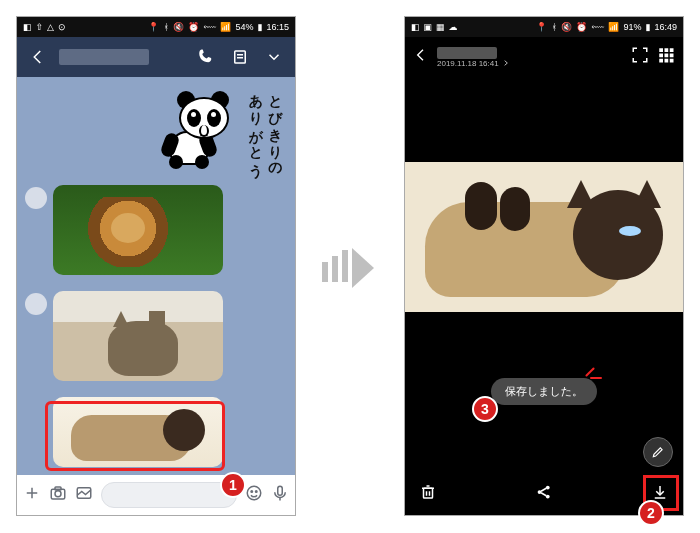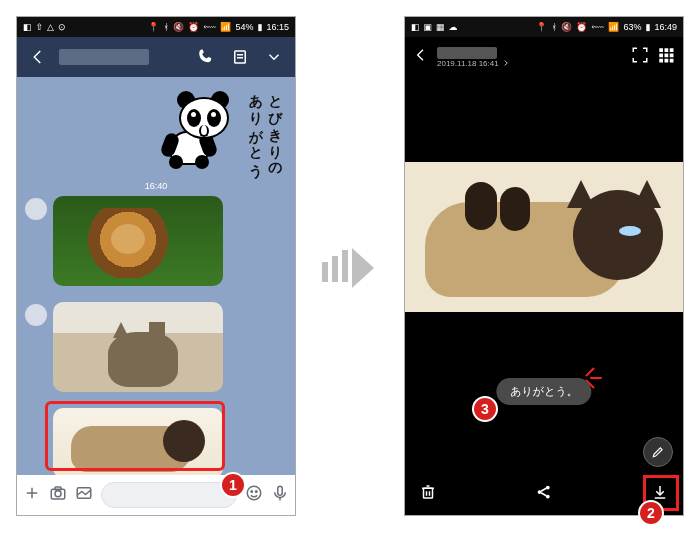--- a/index.html
+++ b/index.html
@@ -258,21 +258,20 @@
           <div class="eyeR"></div>
         <div class="eyeWL"></div>
           <div class="eyeWR"></div>
         <div class="mouth"></div>
       </div>
       <div class="vtext">
         <span>とびきりの</span><br><span>ありがとう</span>
       </div>
     </div>
     <div class="meta-center">
-      <div>16:40</div>
     </div>
 
     <div class="msg">
       <div class="avatar"></div>
       <div class="img-bubble lion"></div>
 
       <div class="time-right">16:41</div>
     </div>
 
     <div class="msg" style="margin-top:16px">
@@ -343,21 +342,21 @@
       <span>▦</span>
       <span>☁</span>
     </div>
     <div class="sb-right">
       <span>📍</span>
       <span>ᚼ</span>
       <span>🔇</span>
       <span>⏰</span>
       <span>⬳</span>
       <span>📶</span>
-      <span>63%</span>
+      <span>91%</span>
       <span>▮</span>
       <span>16:49</span>
     </div>
   </div>
 
   <div class="viewer-header">
     <div>
       <svg viewBox="0 0 24 24" width="16" height="16" stroke="#fff" fill="none" stroke-width="2">
           <polyline points="15 4 7 12 15 20"></polyline>
         </svg>
@@ -403,21 +402,21 @@
     <div class="big-siamese-ear2"></div>
     <div class="big-siamese-head"></div>
     <div class="big-siamese-eye"></div>
   </div>
 
   <div class="accent-lines">
       <span></span>
       <span></span>
       <span></span>
     </div>
-  <div class="toast">ありがとう。</div>
+  <div class="toast">保存しました。</div>
 
   <div class="fab">
     <svg viewBox="0 0 24 24" width="14" height="14" stroke="#fff" fill="none" stroke-width="2">
         <path d="M4 20l4-1 11-11-3-3L5 16z"></path>
       </svg>
   </div>
 
   <div class="viewer-footer">
     <div>
       <svg viewBox="0 0 24 24" width="18" height="18" stroke="#fff" fill="none" stroke-width="2">

